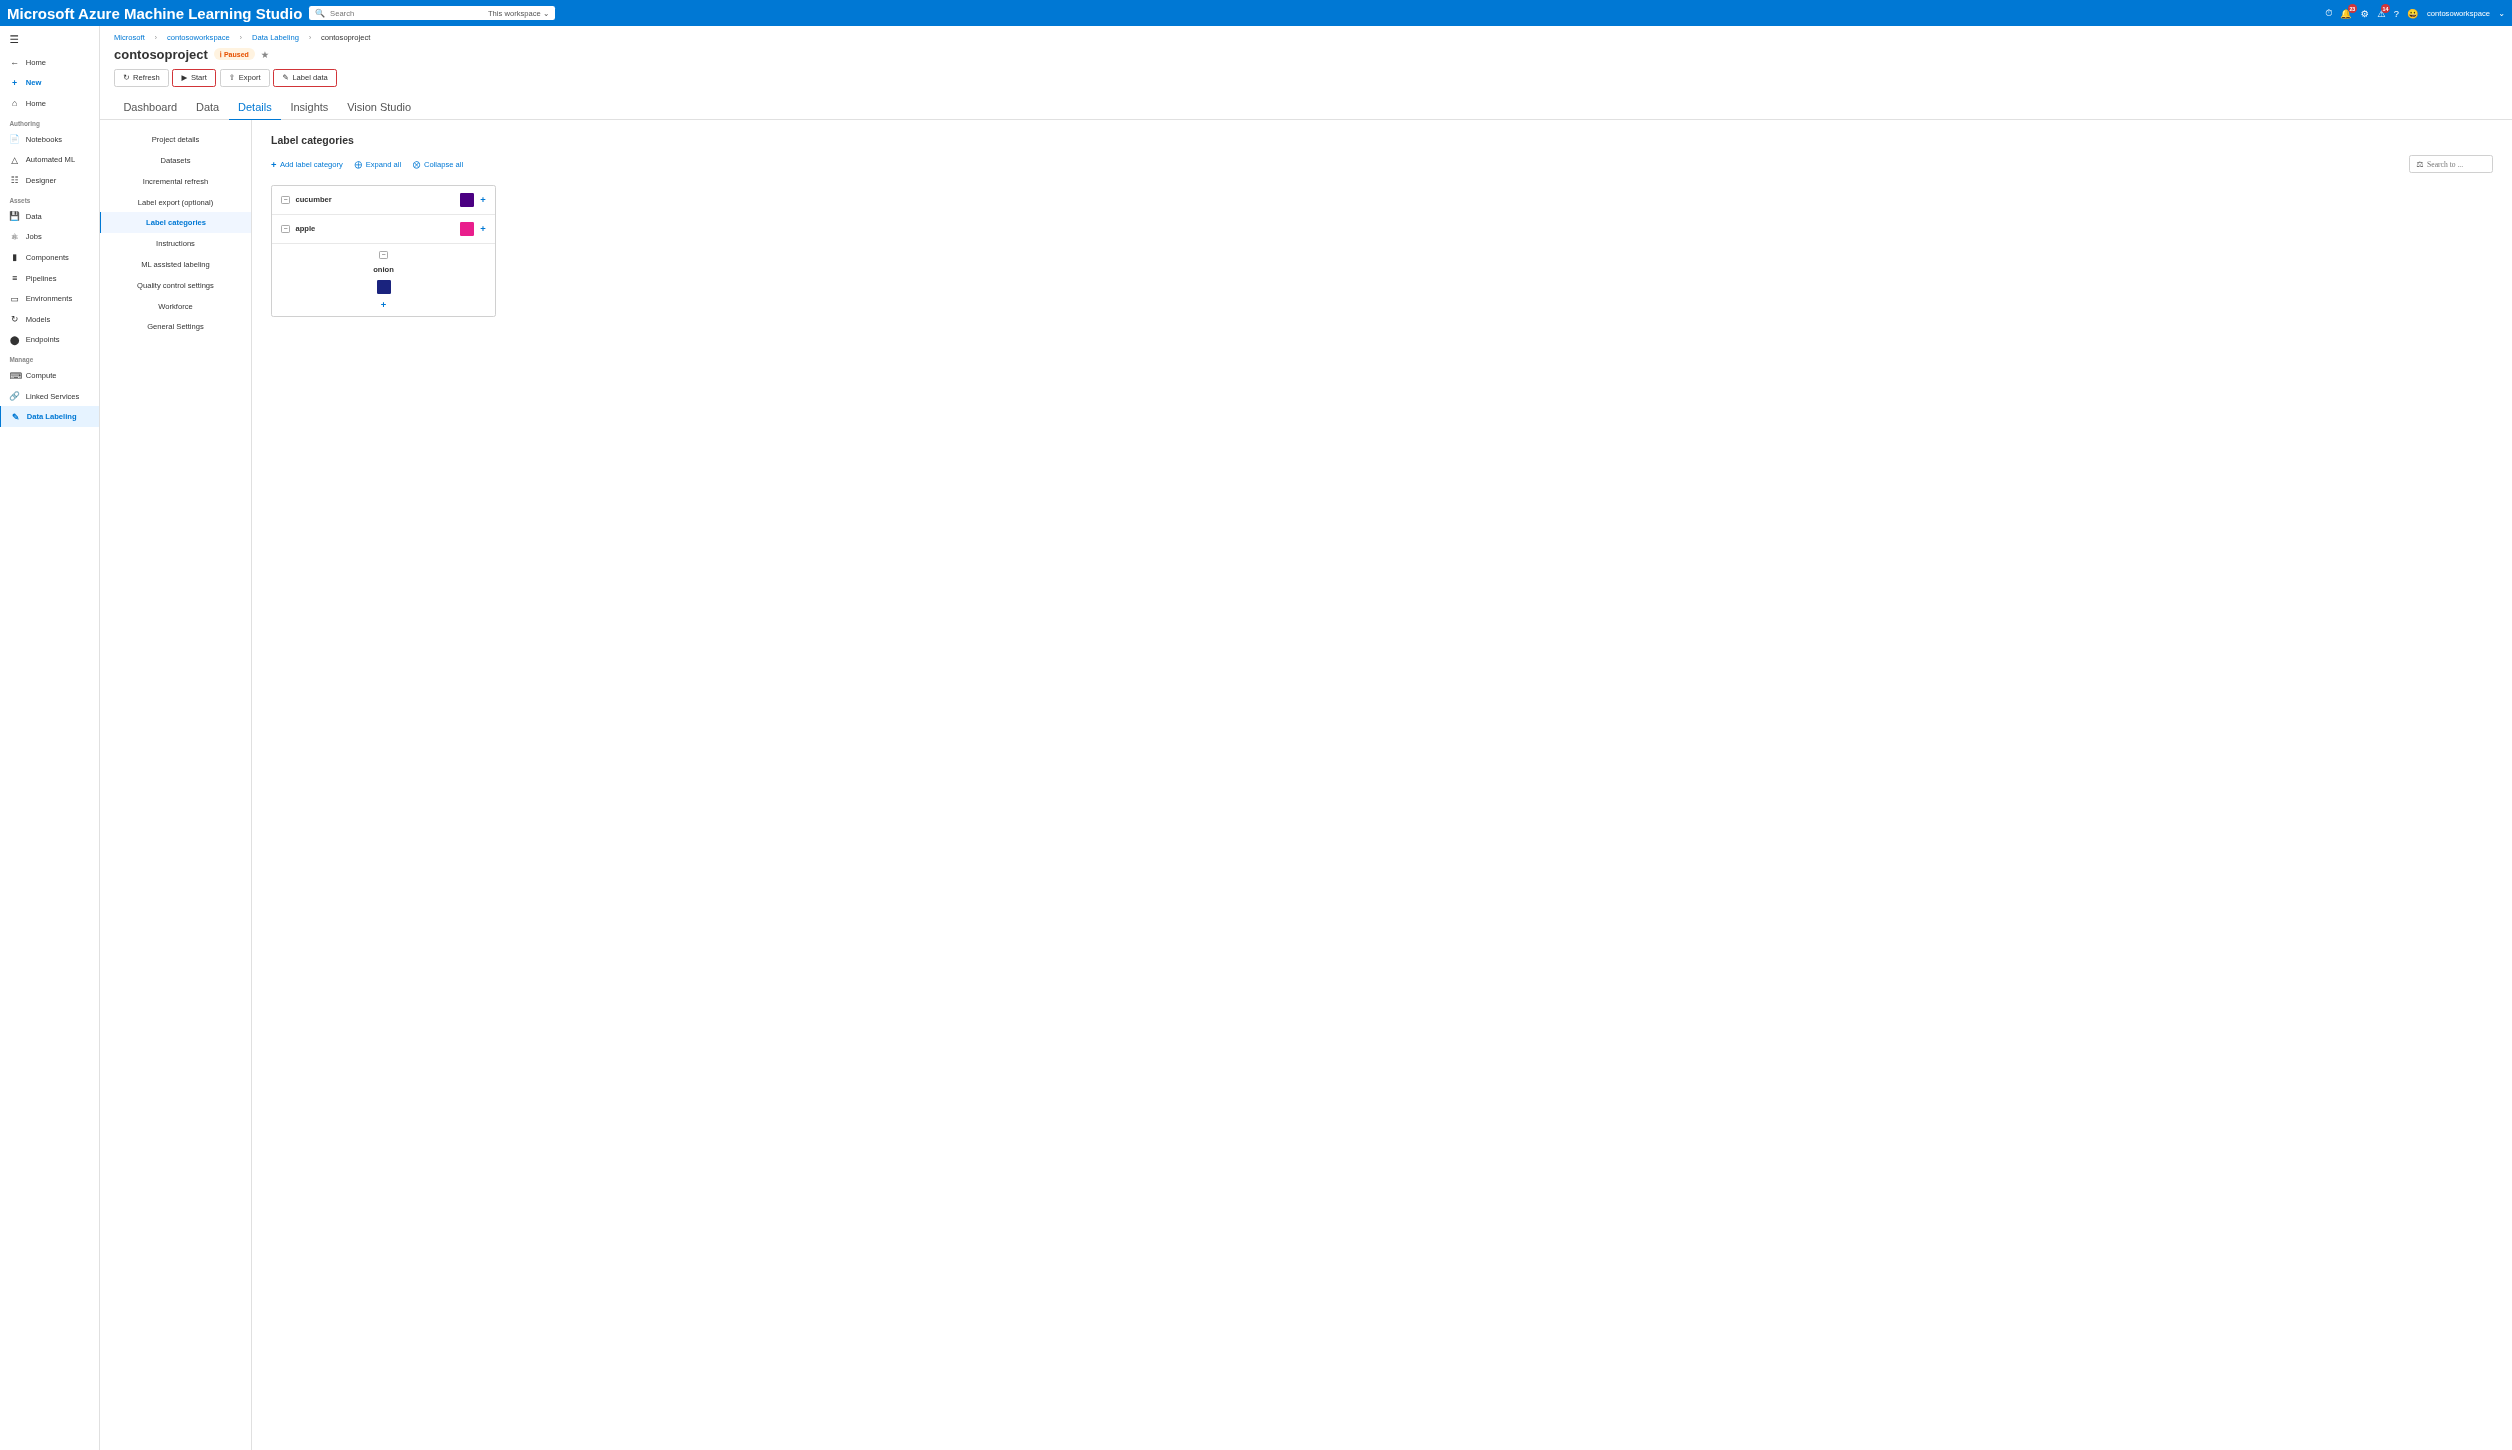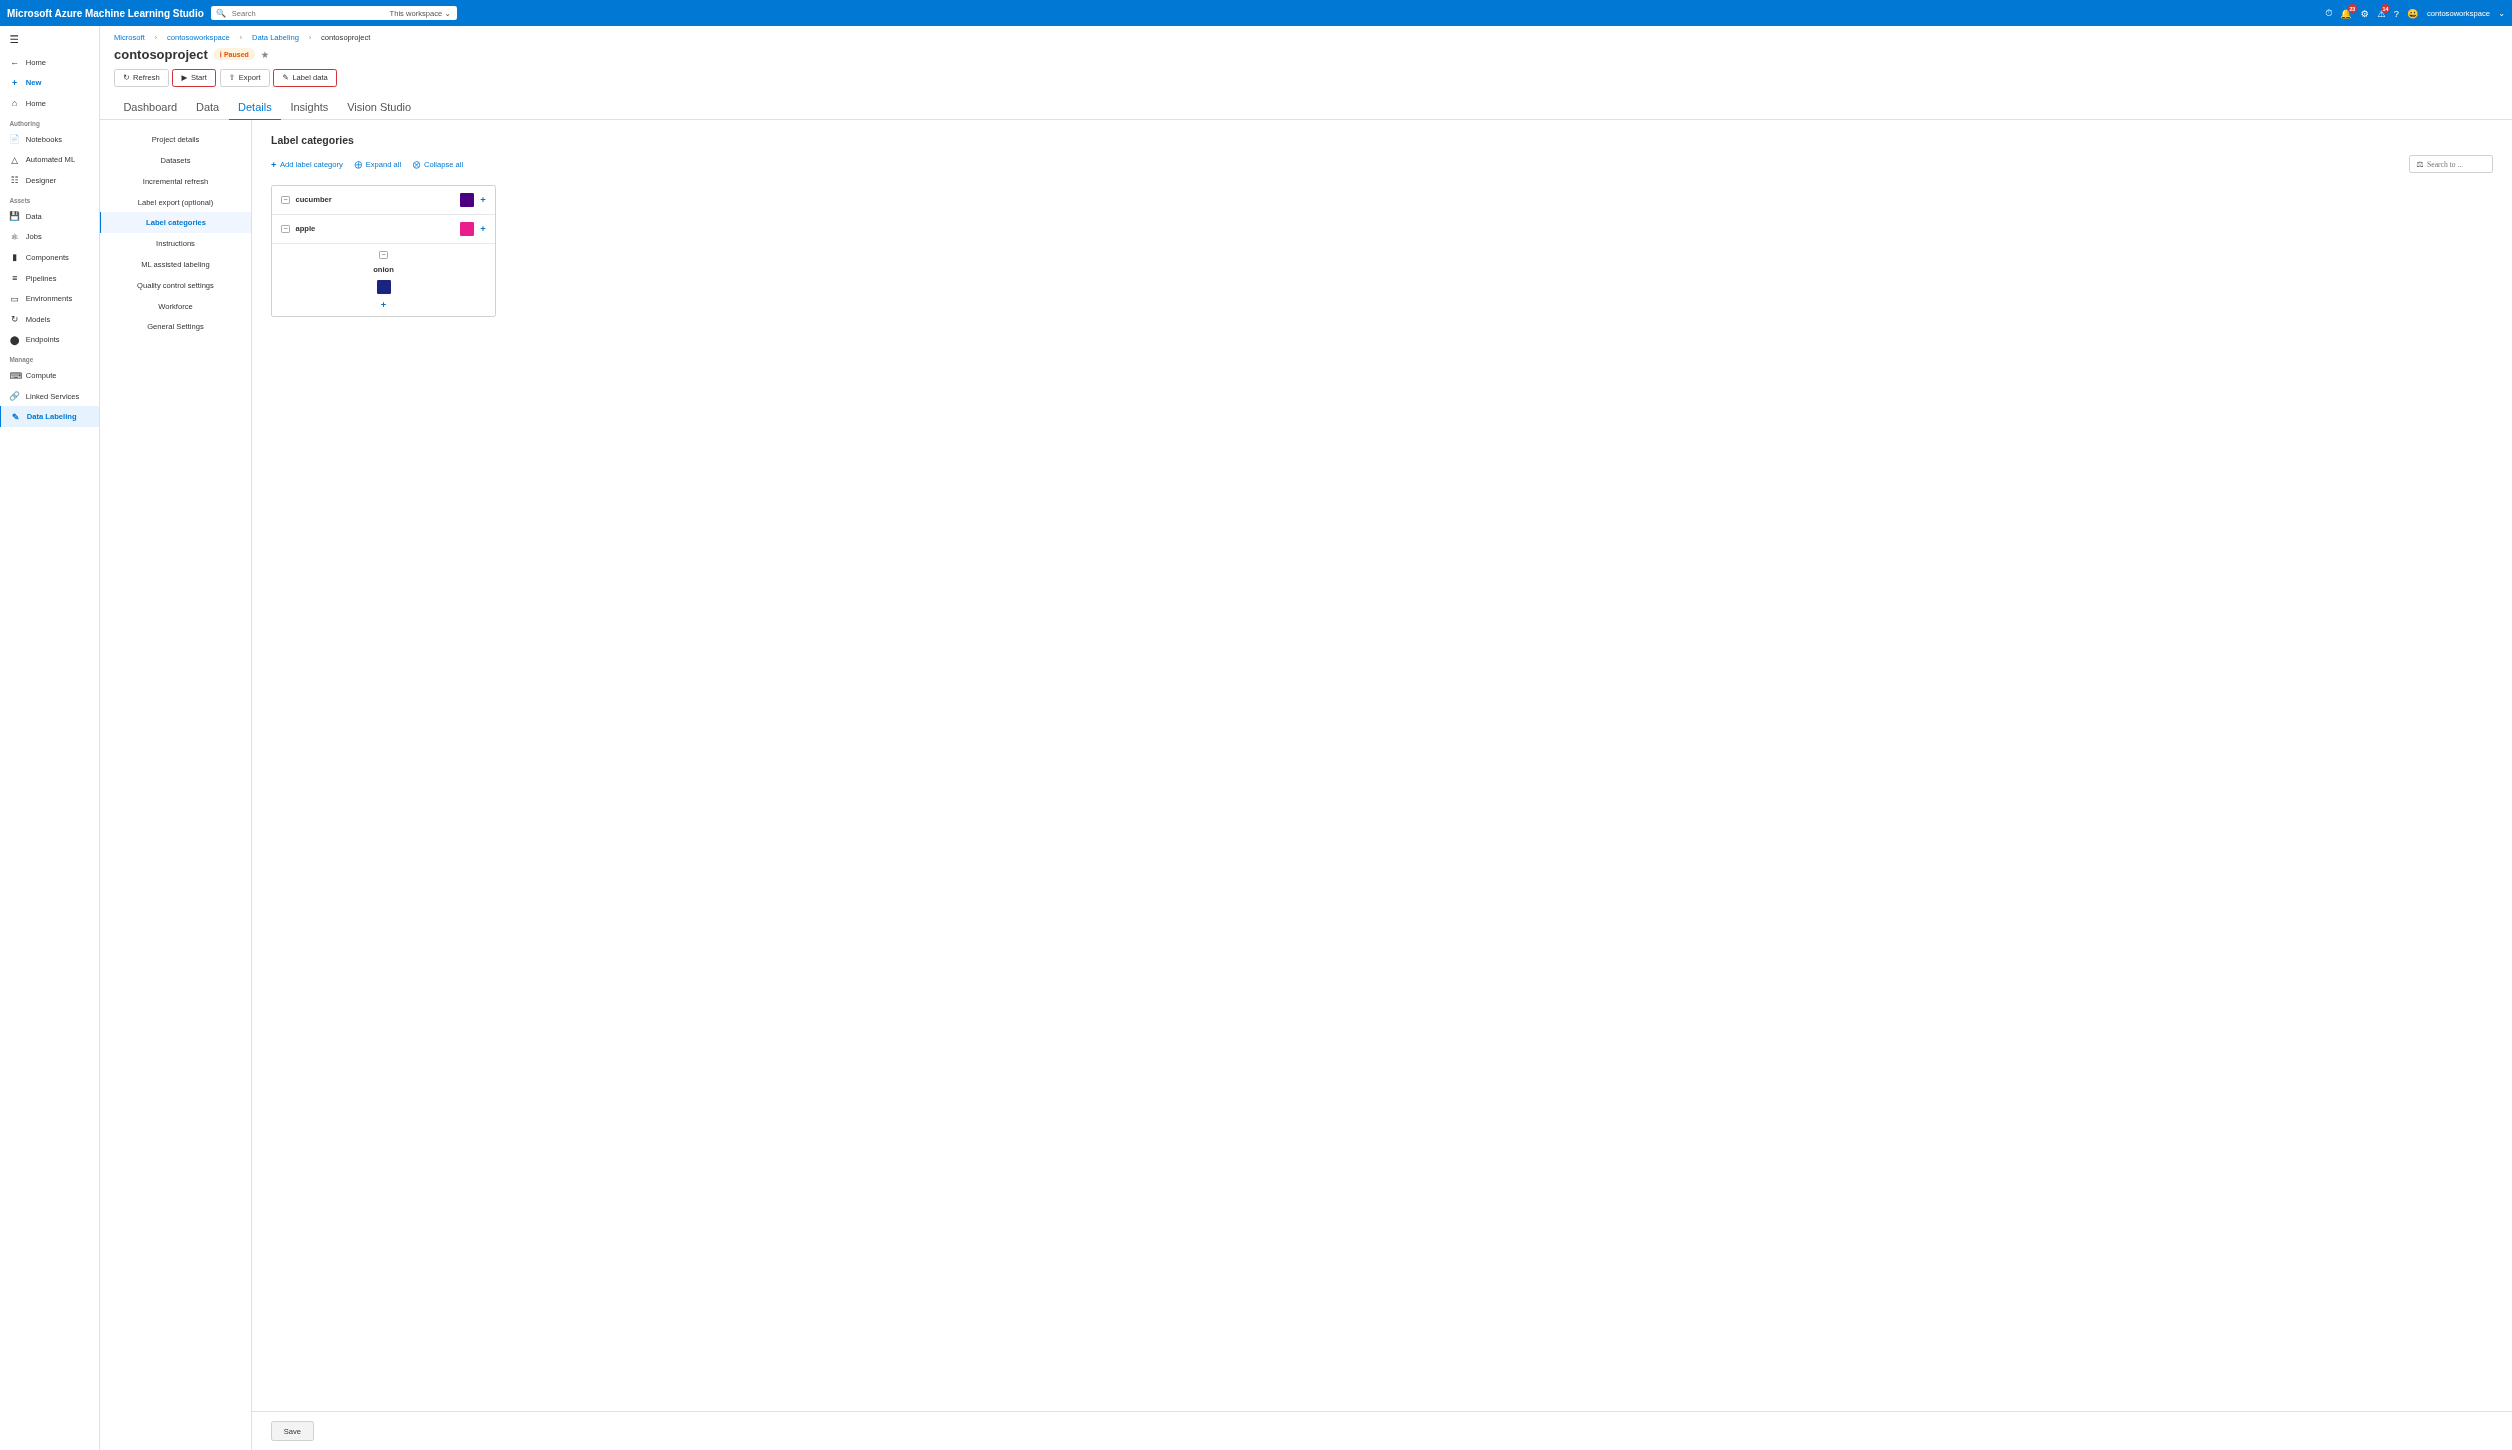--- a/index.html
+++ b/index.html
@@ -10,21 +10,21 @@
       background: #0078d4;
       display: flex;
       align-items: center;
       padding: 0 7px;
       height: 26px;
       flex-shrink: 0;
       gap: 7px;
     }
     .top-bar-title {
       color: white;
-      font-size: 10px;
+      font-size: 15px;
       font-weight: 600;
       white-space: nowrap;
       text-align: center;
     }
     .top-bar-search {
       display: flex;
       align-items: center;
       background: white;
       border-radius: 2.3px;
       padding: 2.3px 5.9px;
@@ -566,21 +566,18 @@
               <div class="category-expand">−</div>
               <span class="category-name">onion</span>
               <div class="color-swatch" style="background:#1a237e;"></div>
               <button class="add-subcategory">+</button>
             </div>
 
           </div>
 
         </div>
 
-        <div class="save-bar">
-          <button class="save-btn">Save</button>
-        </div>
       </div>
 
     </div>
   </div>
 </div>
 
 
 </body></html>

